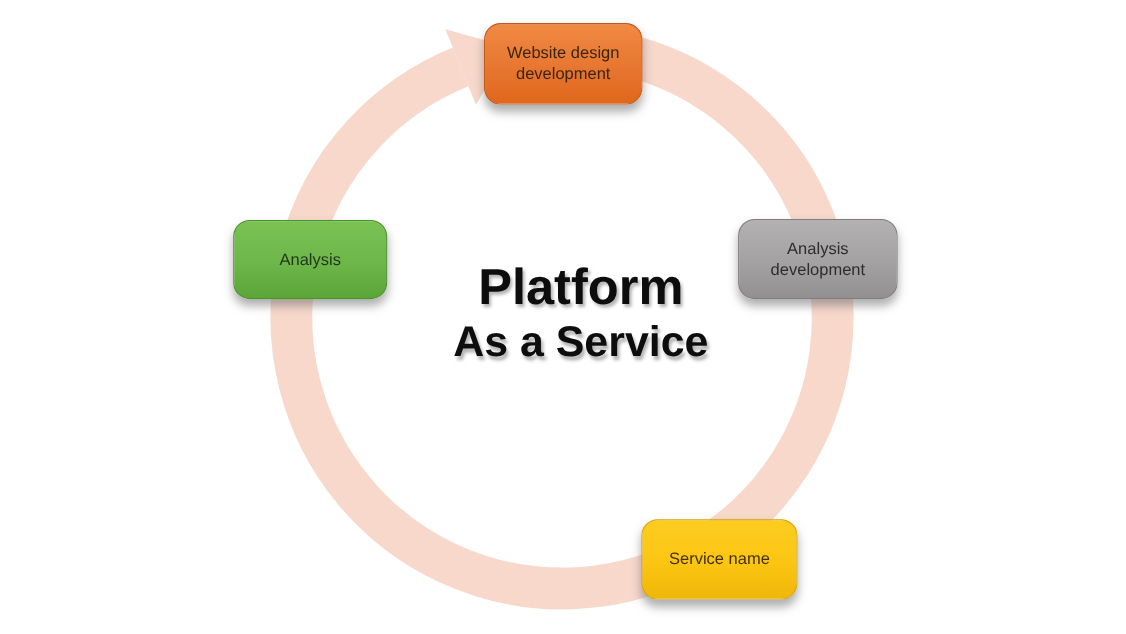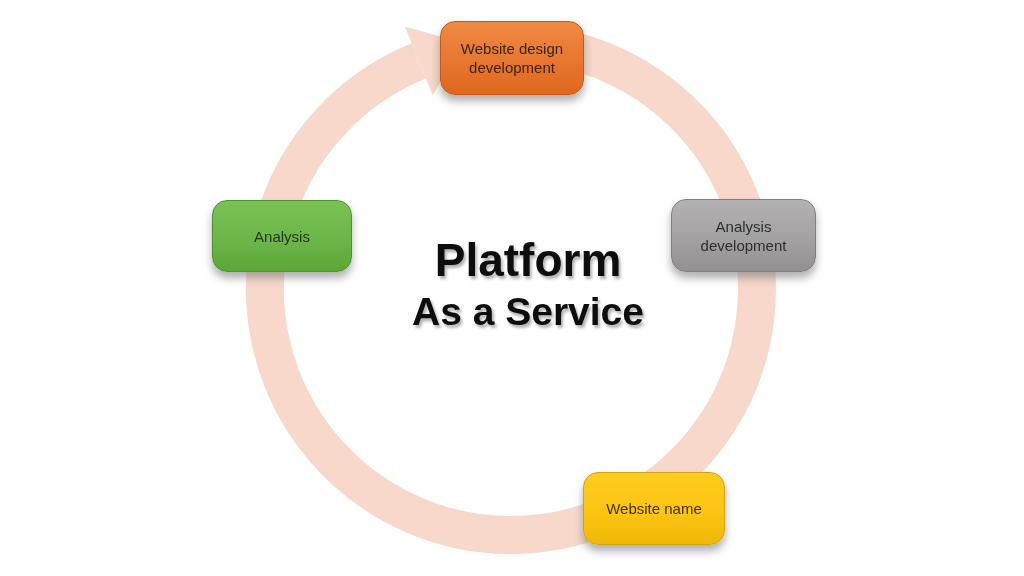--- a/index.html
+++ b/index.html
@@ -103,21 +103,21 @@
 
   <div class="node node-website">
     <span>Website design development</span>
   </div>
 
   <div class="node node-content">
     <span>Analysis development</span>
   </div>
 
   <div class="node node-domain">
-    <span>Website name</span>
+    <span>Service name</span>
   </div>
 
 
   <div class="node node-analysis">
     <span>Analysis</span>
   </div>
 
   <div class="center-title">
     <span class="line1">Platform</span>
     <span class="line2">As a Service</span>

